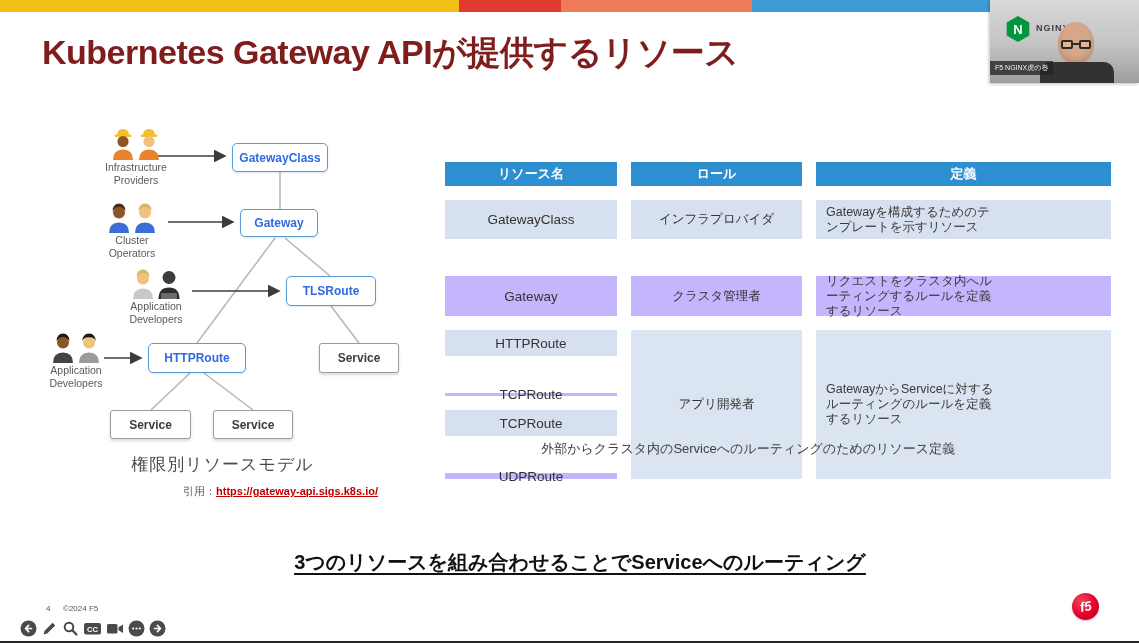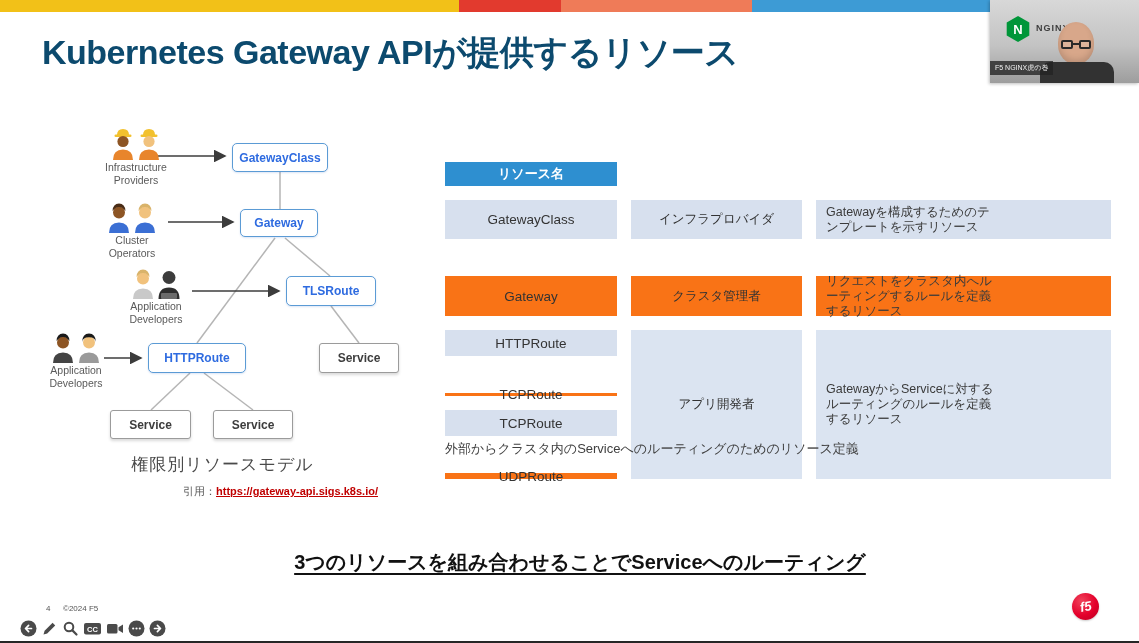--- a/index.html
+++ b/index.html
@@ -4,21 +4,21 @@
 <style>
   * { margin:0; padding:0; box-sizing:border-box; }
   html,body { width:1139px; height:643px; }
   body { font-family:"Liberation Sans","DejaVu Sans",sans-serif; background:#ffffff; overflow:hidden; }
   #stage { position:relative; width:1139px; height:643px; background:#ffffff; overflow:hidden; }
 
   
   .bar-seg { position:absolute; top:0; height:12px; }
 
   
-  .slide-title { position:absolute; left:42px; top:30px; font-size:34px; font-weight:800; color:#0c4a6e; letter-spacing:-0.5px; white-space:nowrap; }
+  .slide-title { position:absolute; left:42px; top:30px; font-size:34px; font-weight:800; color:#7f1d1d; letter-spacing:-0.5px; white-space:nowrap; }
 
   
   .webcam { position:absolute; left:990px; top:0; width:149px; height:83px; background:linear-gradient(180deg,#d8d8d8 0%,#c3c3c3 55%,#9d9d9d 100%); overflow:hidden; box-shadow:-1px 1px 3px rgba(0,0,0,0.25); }
   .nginx-logo { position:absolute; left:14px; top:15px; }
   .nginx-word { position:absolute; left:46px; top:23px; font-size:9px; font-weight:700; color:#3e3e3e; letter-spacing:1px; }
   .person-head { position:absolute; left:68px; top:22px; width:36px; height:42px; background:#d8a78a; border-radius:50% 50% 46% 46%; box-shadow:inset 0 -4px 6px rgba(0,0,0,0.15); }
   .glasses { position:absolute; left:71px; top:40px; width:30px; height:9px; }
   .glasses span { position:absolute; top:0; width:12px; height:9px; border:2px solid #2a2a2a; border-radius:2px; background:rgba(255,255,255,0.15); }
   .glasses .gl-l { left:0; } .glasses .gl-r { right:0; }
   .glasses .gl-b { position:absolute; left:12px; top:3px; width:6px; height:2px; background:#2a2a2a; }
@@ -33,26 +33,26 @@
   .persona svg { display:block; margin:0 auto 1px auto; }
   .diagram-caption { position:absolute; left:120px; top:453px; width:205px; text-align:center; font-size:17px; color:#4a4a4a; letter-spacing:1px; }
   .citation { position:absolute; left:183px; top:484px; font-size:11px; color:#595959; white-space:nowrap;text-align:center; }
   .citation a { color:#c00000; font-weight:700; text-decoration:underline; }
 
   
   .rtable { position:absolute; left:445px; top:162px; display:grid; grid-template-columns:172px 171px 295px; grid-template-rows:24px 39px 63px 26px 26px 26px 29px; gap:14px; }
   .tc { display:flex; align-items:center; justify-content:center; }
   .th { background:#2e8fd0; color:#ffffff; font-weight:700; font-size:13px; }
   .cell-dark  { background:#d7e0ee; }
-  .cell-light { background:#f97316;margin-top:23px; }
+  .cell-light { background:#c4b5fd;margin-top:23px; }
   .cell-mid   { background:#dbe4f1; }
   .cell-name { font-size:13.5px; color:#333333; }
   .cell-role { font-size:12.5px; color:#333333; }
   .cell-def  { font-size:12.5px; color:#3b3b3b; justify-content:flex-start; text-align:left; padding:3px 112px 3px 10px; line-height:15px; }
-  .table-note { position:absolute; left:445px; top:440px; width:510px; text-align:left; font-size:13px; color:#404040; }
+  .table-note { position:absolute; left:445px; top:440px; width:510px; text-align:right; font-size:13px; color:#404040; }
 
   
   .headline { position:absolute; left:150px; top:549px; width:860px; text-align:center; font-size:20px; font-weight:800; color:#111111; text-decoration:underline; text-decoration-thickness:2px; text-underline-offset:4px; }
 
   
   .page-num { position:absolute; left:46px; top:604px; font-size:8px; color:#555555; }
   .copyright { position:absolute; left:63px; top:604px; font-size:8px; color:#555555; }
   .controls { position:absolute; left:20px; top:620px; display:flex; gap:4px; align-items:center; }
   .controls span { display:inline-flex; cursor:pointer; }
   .f5-ball { position:absolute; left:1072px; top:593px; width:27px; height:27px; border-radius:50%; background:radial-gradient(circle at 35% 30%, #f0435c 0%, #e4002b 55%, #b50022 100%); display:flex; align-items:center; justify-content:center; box-shadow:0 1px 2px rgba(0,0,0,0.2); }
@@ -191,20 +191,22 @@
   </div>
 
   <div class="diagram-caption">権限別リソースモデル</div>
 
   <div class="citation">
     <span>引用：</span><a href="#">https://gateway-api.sigs.k8s.io/</a>
   </div>
 
   <div class="rtable">
     <div class="tc th" style="grid-column:1;grid-row:1;">リソース名</div>
+    <div class="tc th" style="grid-column:2;grid-row:1;">ロール</div>
+    <div class="tc th" style="grid-column:3;grid-row:1;">定義</div>
 
     <div class="tc cell-dark cell-name" style="grid-column:1;grid-row:2;">GatewayClass</div>
     <div class="tc cell-dark cell-role" style="grid-column:2;grid-row:2;">インフラプロバイダ</div>
     <div class="tc cell-dark cell-def" style="grid-column:3;grid-row:2;">Gatewayを構成するためのテンプレートを示すリソース</div>
 
     <div class="tc cell-light cell-name" style="grid-column:1;grid-row:3;">Gateway</div>
     <div class="tc cell-light cell-role" style="grid-column:2;grid-row:3;">クラスタ管理者</div>
     <div class="tc cell-light cell-def" style="grid-column:3;grid-row:3;">リクエストをクラスタ内へルーティングするルールを定義するリソース</div>
 
     <div class="tc cell-dark cell-name" style="grid-column:1;grid-row:4;">HTTPRoute</div>

